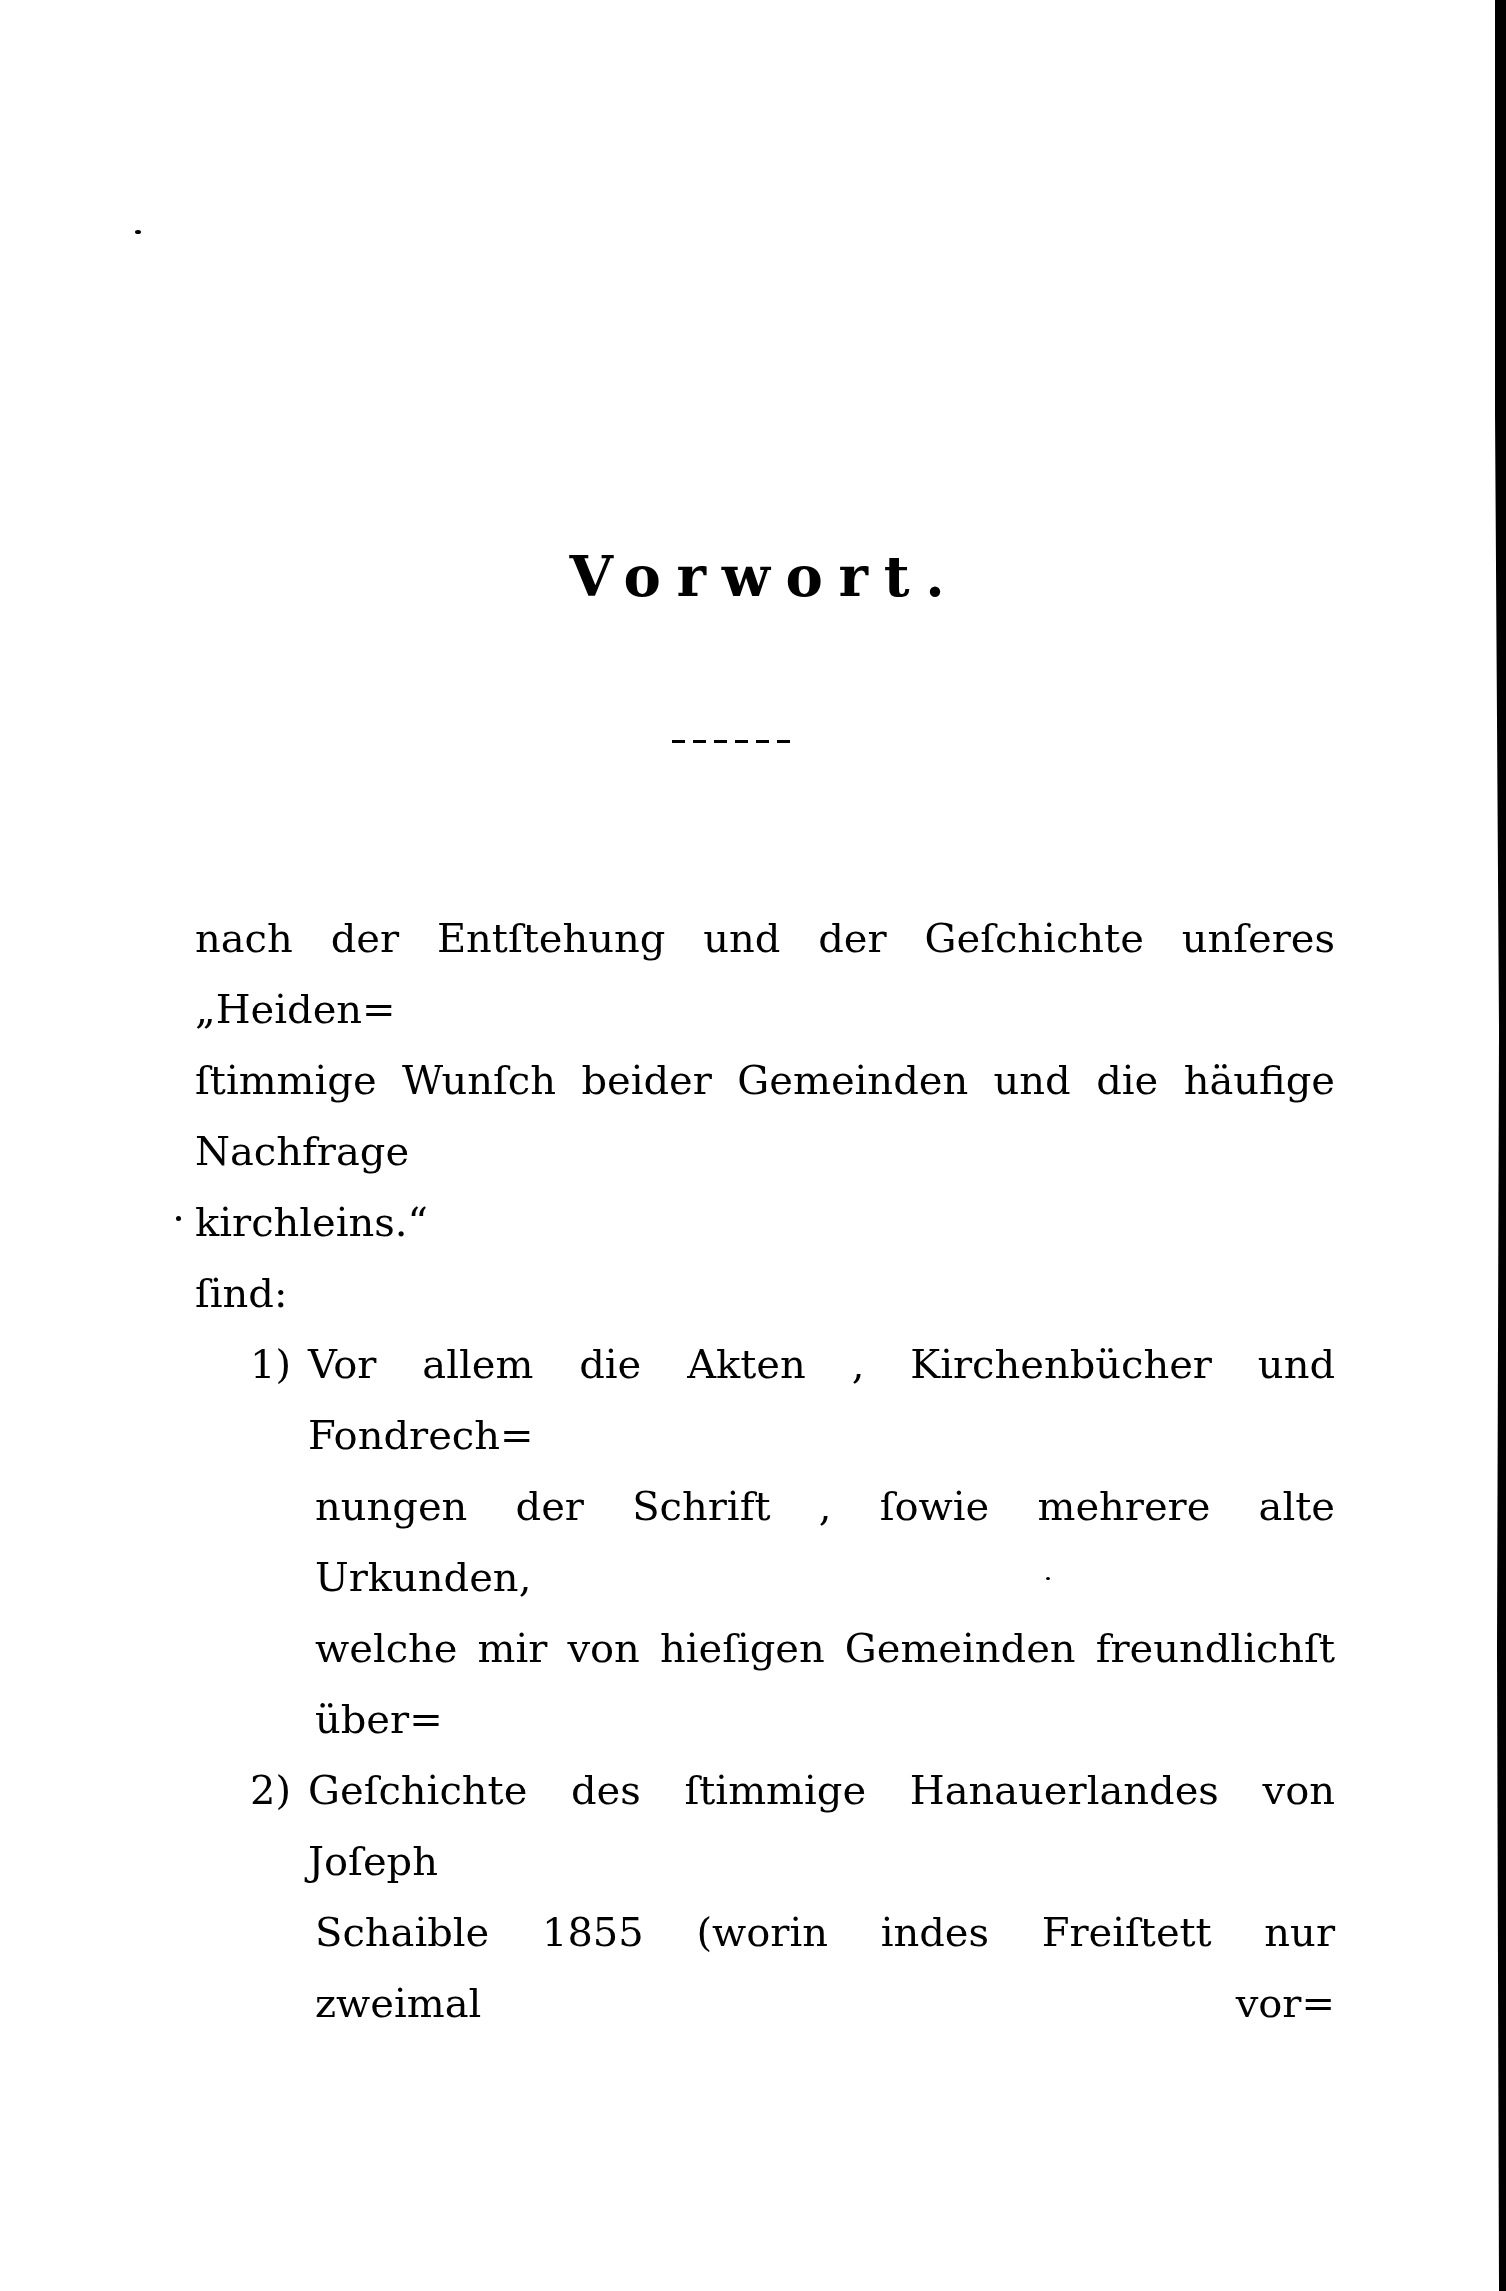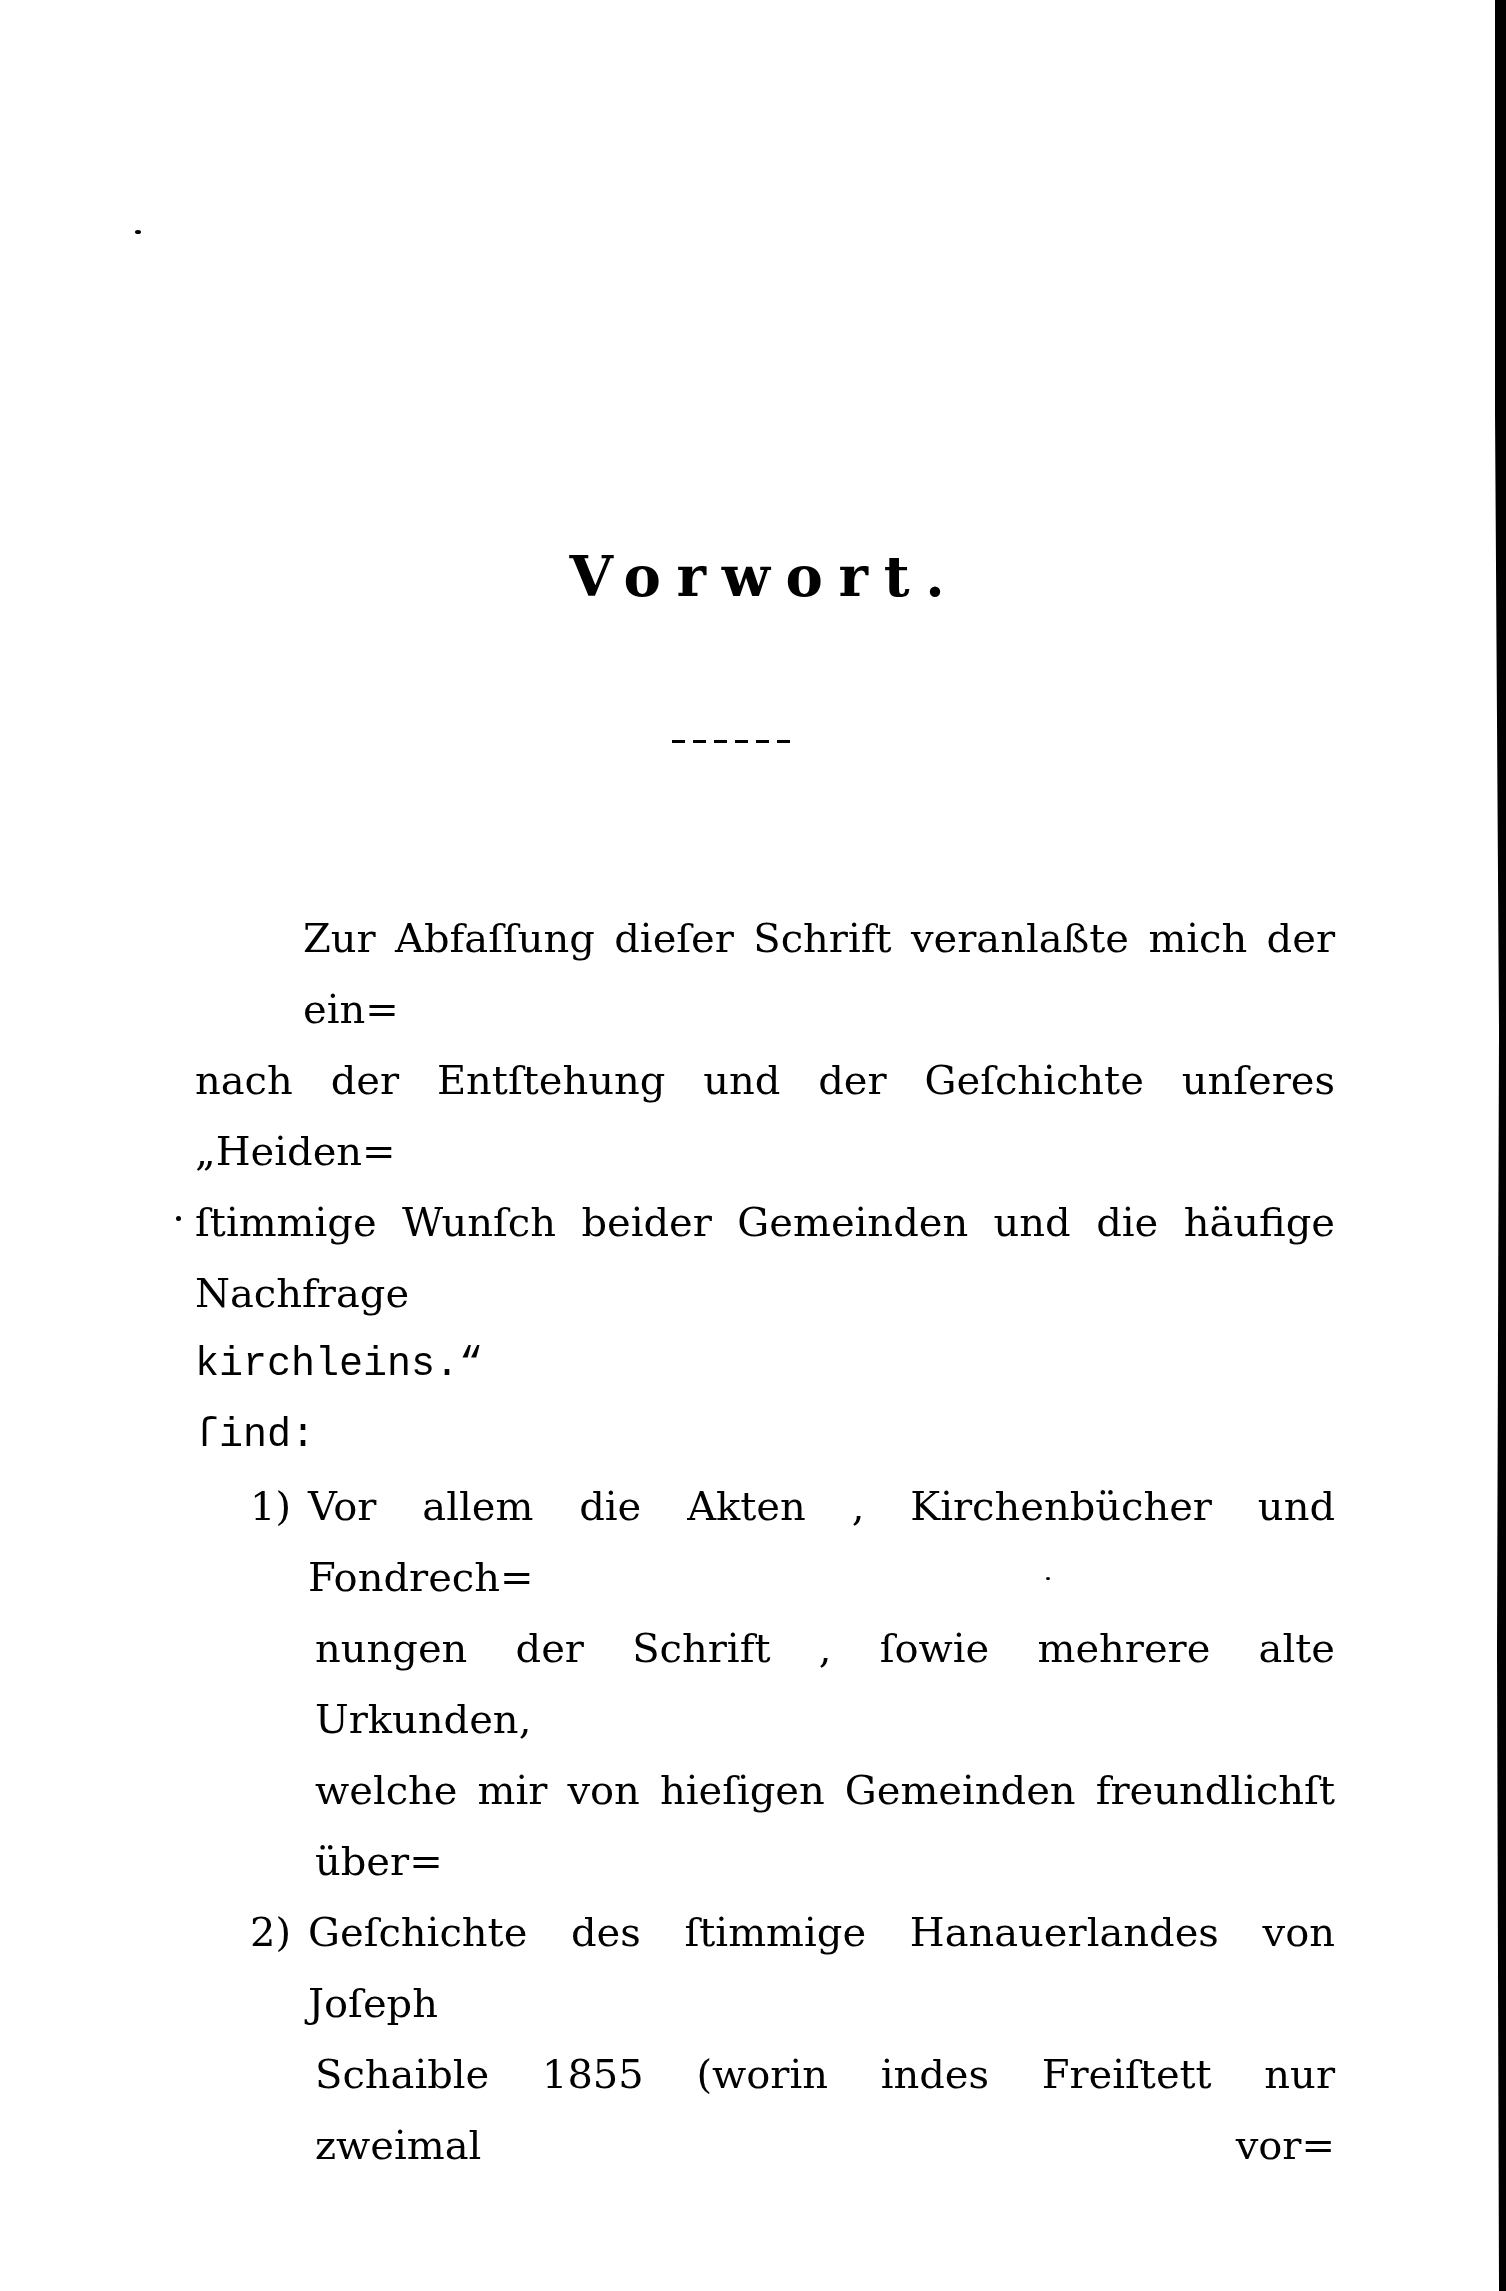--- a/index.html
+++ b/index.html
@@ -36,21 +36,21 @@
     top: 903px; left: 195px; width: 1140px;
     font-size: 40px;
     line-height: 71px;
     word-spacing: 6px;
   }
   .line {
     text-align: justify;
     text-align-last: justify;
     white-space: normal;
   }
-  .line.nojust { text-align: left; text-align-last: left; white-space: pre-wrap; font-family: Liberation Mono, monospace; }
+  .line.nojust { text-align: left; text-align-last: left; white-space: pre-wrap; }
   .line.findent { padding-left: 108px; }
   .line.cont { padding-left: 120px; }
   .list-first { display: flex; }
   .list-first .num {
     flex: 0 0 113px;
     box-sizing: border-box;
     padding-left: 55px;
   }
   .list-first .txt {
     flex: 1 1 auto;
@@ -74,21 +74,20 @@
 </head>
 <body>
 
 <div class="page">
 
   <h1 class="title">Vorwort.</h1>
 
   <div class="divider"></div>
 
   <div class="body-text">
-      <div class="line findent">Zur Abfaſſung dieſer Schrift veranlaßte mich der ein=</div>
       <div class="line">nach der Entſtehung und der Geſchichte unſeres „Heiden=</div>
       <div class="line">ſtimmige Wunſch beider Gemeinden und die häufige Nachfrage</div>
       <div class="line nojust">kirchleins.“</div>
       <div class="line nojust">ſind:</div>
       <div class="line list-first">
         <span class="num">1)</span>
         <span class="txt">Vor allem die Akten , Kirchenbücher und Fondrech=</span>
       </div>
       <div class="line cont">nungen der Schrift , ſowie mehrere alte Urkunden,</div>
       <div class="line cont">welche mir von hieſigen Gemeinden freundlichſt über=</div>

